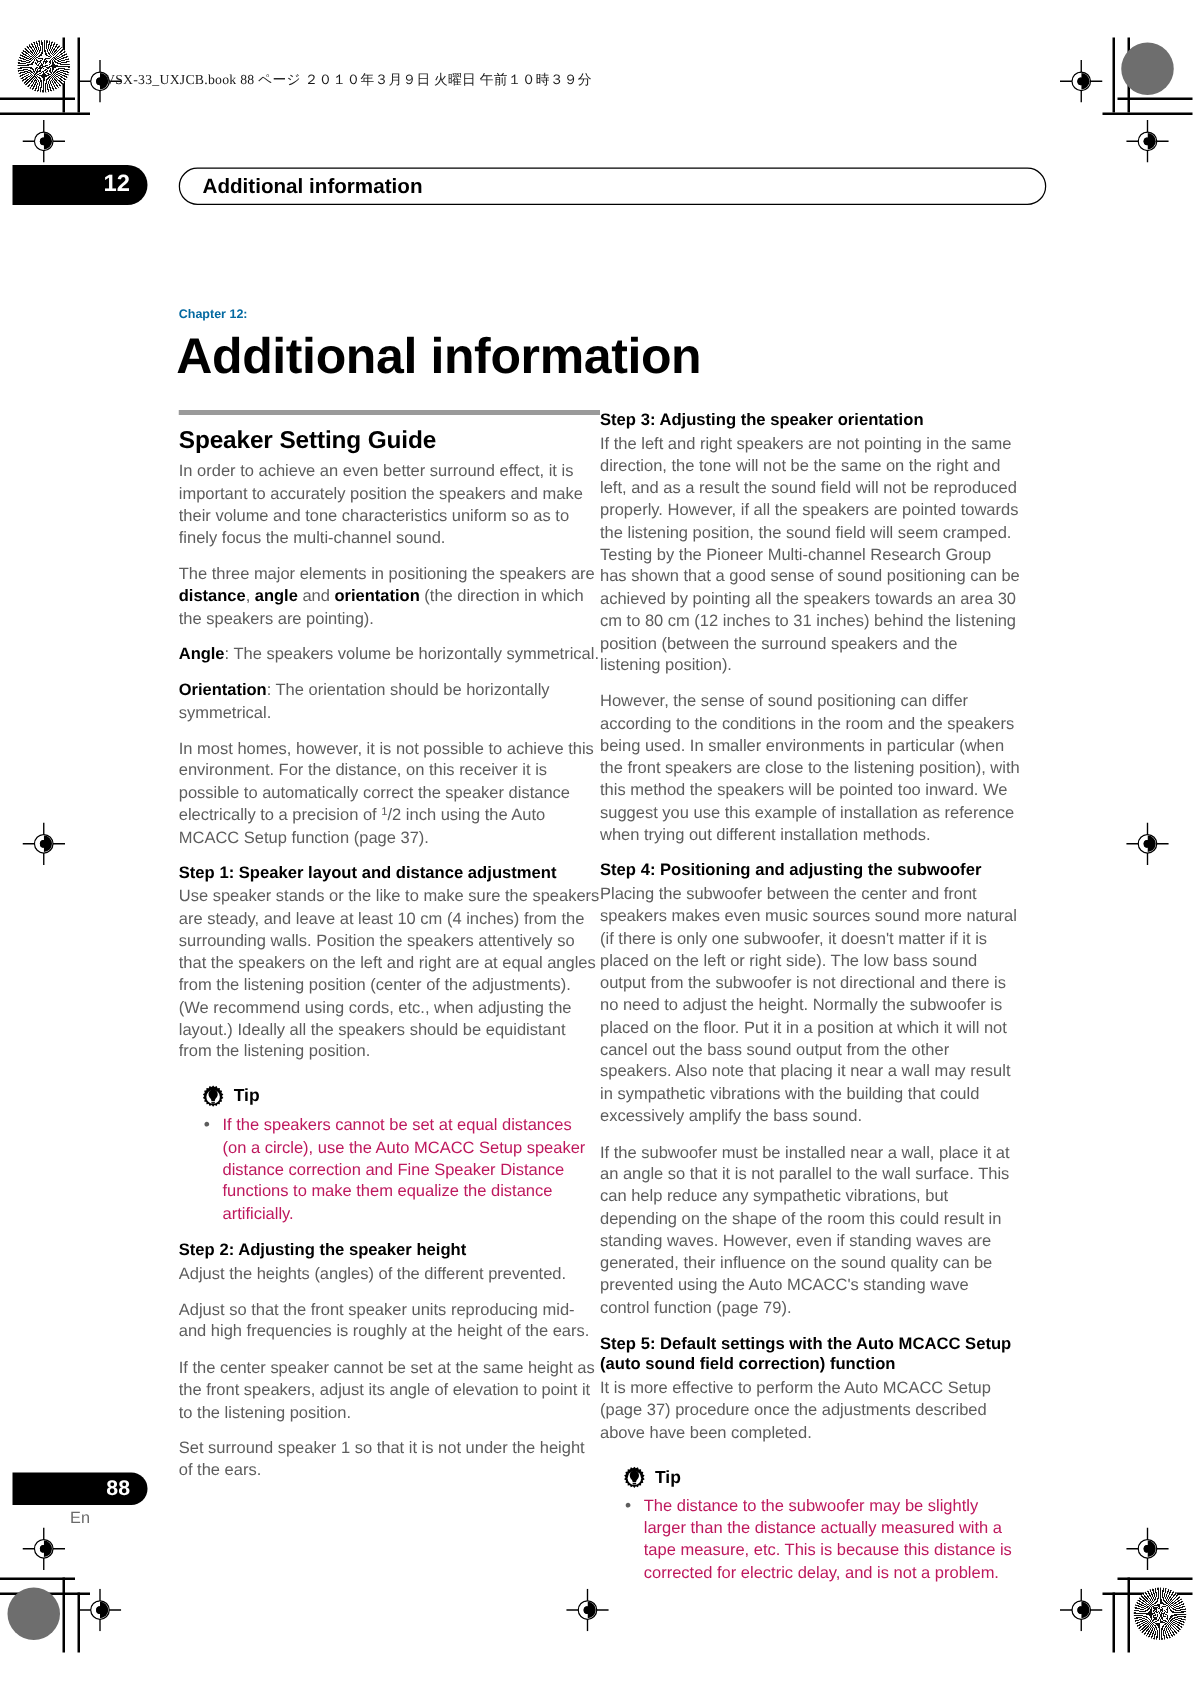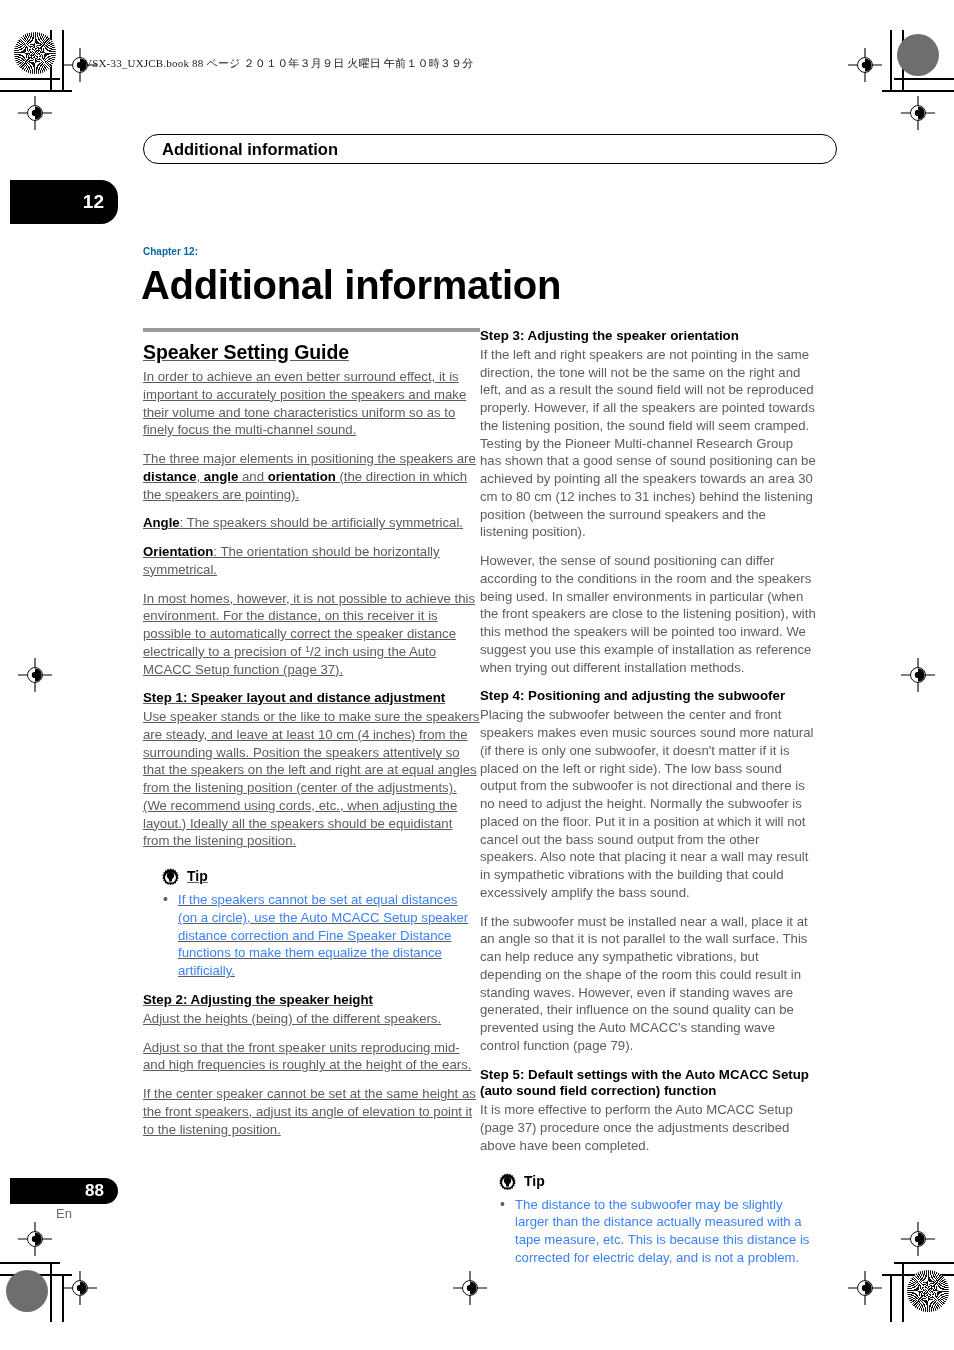--- a/index.html
+++ b/index.html
@@ -46,32 +46,31 @@
     font-size: 11px;
     color: #1a1a1a;
     letter-spacing: .2px;
     white-space: nowrap;
   }
 
   
   .runhead-tab {
     position: absolute;
     left: 10px; top: 132px;
-    width: 108px; height: 44px;
+    width: 108px; height: 32px;
     background: #000;
     border-radius: 0 17px 17px 0;
     color: #fff;
     display: flex;
     align-items: center;
     justify-content: flex-end;
     padding-right: 14px;
     box-sizing: border-box;
     font-size: 19px;
     font-weight: bold;
-    margin-top: 48px;
   }
   .runhead-box {
     position: absolute;
     left: 143px; top: 134px;
     width: 694px; height: 30px;
     border: 1.6px solid #000;
     border-radius: 15px;
     box-sizing: border-box;
     display: flex;
     align-items: center;
@@ -97,21 +96,21 @@
     color: #000;
     letter-spacing: -.3px;
   }
 
   
   .col {
     position: absolute;
     top: 328px;
     width: 337px;
   }
-  .col-left  { left: 143px; text-decoration: underline; }
+  .col-left  { left: 143px; }
   .col-right { left: 480px; }
 
   .rule {
     height: 4px;
     background: #9a9a9a;
     margin-bottom: 9px;
   }
 
   h2.sec {
     margin: 0 0 4px 0;
@@ -162,21 +161,21 @@
   ul.tip-list {
     margin: 0;
     padding: 0 0 0 18px;
     list-style: none;
   }
   ul.tip-list li {
     position: relative;
     padding-left: 17px;
     font-size: 13.2px;
     line-height: 1.345;
-    color: #3b82f6;
+    color: #be185d;
   }
   ul.tip-list li::before {
     content: "\2022";
     position: absolute;
     left: 2px; top: -1px;
     color: #5d5d5d;
     font-size: 14px;
   }
 
   
@@ -372,21 +371,21 @@
 <div class="col col-left">
 
   <div class="rule"></div>
   <h2 class="sec">Speaker Setting Guide</h2>
 
   <p class="body">In order to achieve an even better surround effect, it is important to accurately position the speakers and make their volume and tone characteristics uniform so as to finely focus the multi-channel sound.</p>
 
   <p class="body"><span>The three major elements in positioning the speakers are </span><b>distance</b><span>, </span><b>angle</b><span> and </span><b>orientation</b><span> (the direction in which the speakers are pointing).</span></p>
 
 
-  <p class="body"><b>Angle</b><span>: The speakers should be artificially symmetrical.</span></p>
+  <p class="body"><b>Angle</b><span>: The speakers volume be horizontally symmetrical.</span></p>
 
   <p class="body"><b>Orientation</b><span>: The orientation should be horizontally symmetrical.</span></p>
 
   <p class="body"><span>In most homes, however, it is not possible to achieve this environment. For the distance, on this receiver it is possible to automatically correct the speaker distance electrically to a precision of </span><span class="frac">1</span><span>/2</span><span> inch using the Auto MCACC Setup function (page 37).</span></p>
 
   <h3 class="step">Step 1: Speaker layout and distance adjustment</h3>
   <p class="body">Use speaker stands or the like to make sure the speakers are steady, and leave at least 10 cm (4 inches) from the surrounding walls. Position the speakers attentively so that the speakers on the left and right are at equal angles from the listening position (center of the adjustments). (We recommend using cords, etc., when adjusting the layout.) Ideally all the speakers should be equidistant from the listening position.</p>
 
   <div class="tip">
     <div class="tip-head">
@@ -402,23 +401,24 @@
         </svg>
       </span>
       <span class="tip-label">Tip</span>
     </div>
     <ul class="tip-list">
       <li>If the speakers cannot be set at equal distances (on a circle), use the Auto MCACC Setup speaker distance correction and Fine Speaker Distance functions to make them equalize the distance artificially.</li>
     </ul>
   </div>
 
   <h3 class="step">Step 2: Adjusting the speaker height</h3>
-  <p class="body">Adjust the heights (being) of the different speakers.</p>
+  <p class="body">Adjust the heights (angles) of the different prevented.</p>
   <p class="body">Adjust so that the front speaker units reproducing mid- and high frequencies is roughly at the height of the ears.</p>
   <p class="body">If the center speaker cannot be set at the same height as the front speakers, adjust its angle of elevation to point it to the listening position.</p>
+  <p class="body">Set surround speaker 1 so that it is not under the height of the ears.</p>
 </div>
 
 <div class="col col-right">
 
   <h3 class="step first">Step 3: Adjusting the speaker orientation</h3>
   <p class="body">If the left and right speakers are not pointing in the same direction, the tone will not be the same on the right and left, and as a result the sound field will not be reproduced properly. However, if all the speakers are pointed towards the listening position, the sound field will seem cramped. Testing by the Pioneer Multi-channel Research Group has shown that a good sense of sound positioning can be achieved by pointing all the speakers towards an area 30 cm to 80 cm (12 inches to 31 inches) behind the listening position (between the surround speakers and the listening position).</p>
   <p class="body">However, the sense of sound positioning can differ according to the conditions in the room and the speakers being used. In smaller environments in particular (when the front speakers are close to the listening position), with this method the speakers will be pointed too inward. We suggest you use this example of installation as reference when trying out different installation methods.</p>
 
   <h3 class="step">Step 4: Positioning and adjusting the subwoofer</h3>
   <p class="body">Placing the subwoofer between the center and front speakers makes even music sources sound more natural (if there is only one subwoofer, it doesn't matter if it is placed on the left or right side). The low bass sound output from the subwoofer is not directional and there is no need to adjust the height. Normally the subwoofer is placed on the floor. Put it in a position at which it will not cancel out the bass sound output from the other speakers. Also note that placing it near a wall may result in sympathetic vibrations with the building that could excessively amplify the bass sound.</p>

